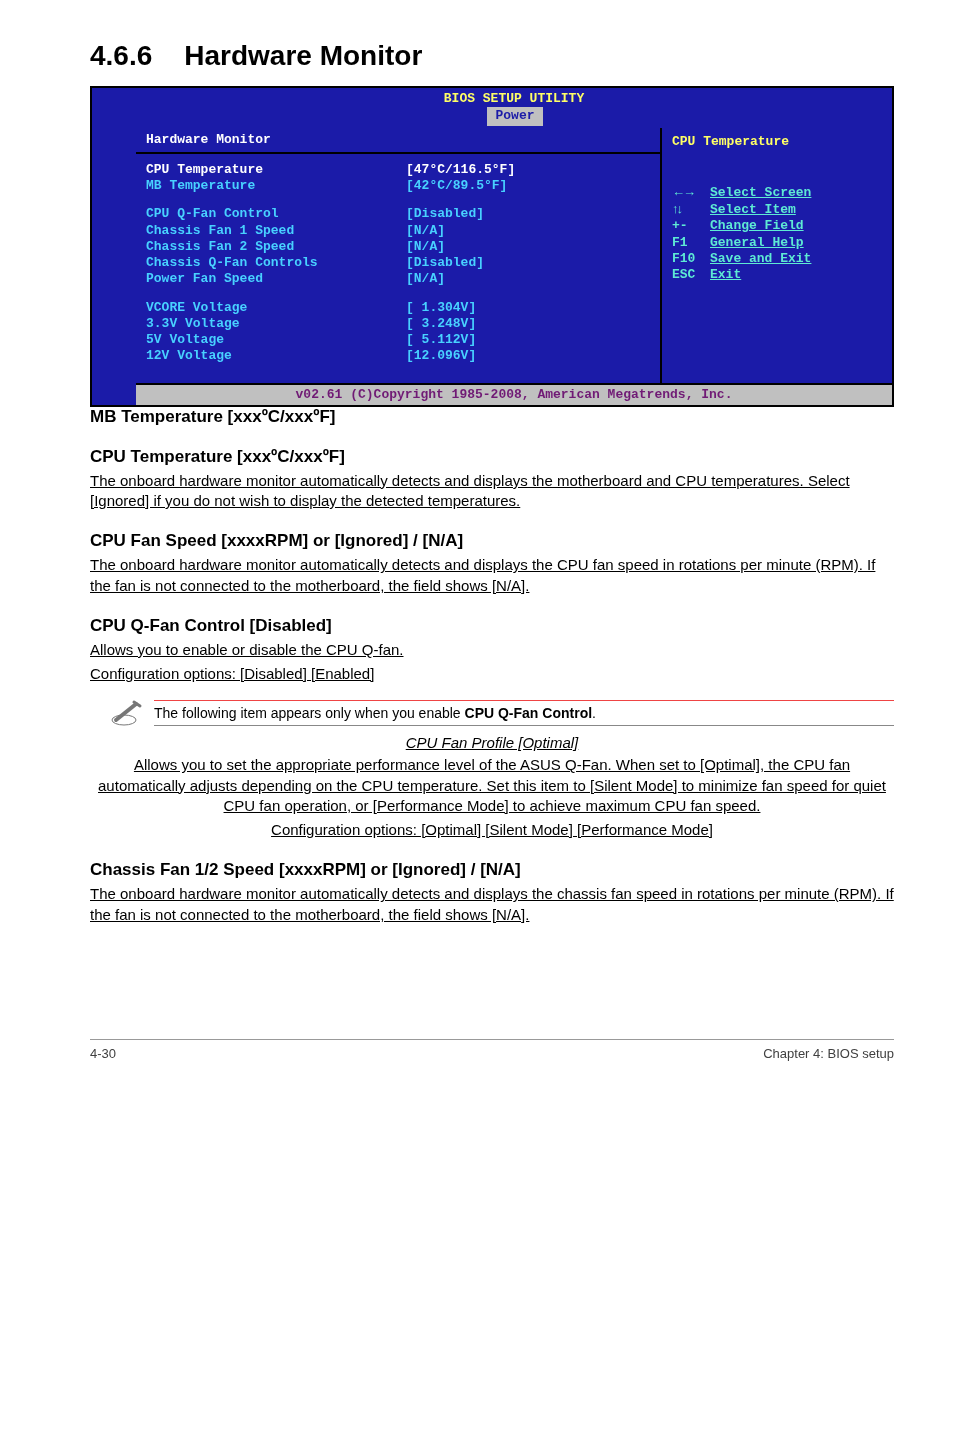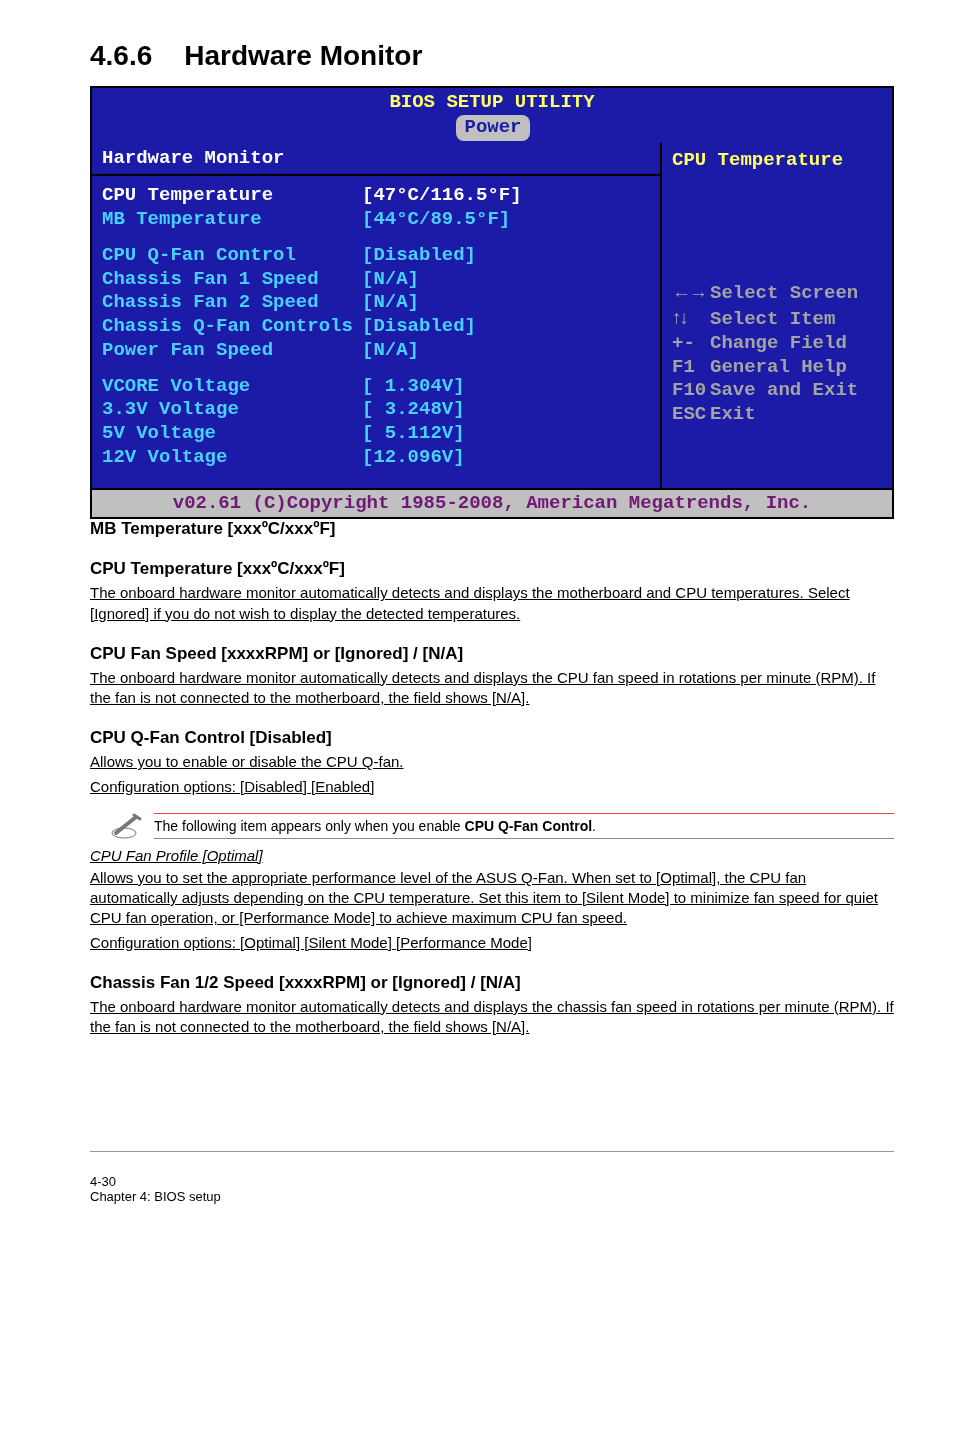--- a/index.html
+++ b/index.html
@@ -19,38 +19,38 @@
     margin: 0 0 14px 0;
   }
   h2.section-number .num { display:inline-block; margin-right: 32px; }
 
   
   .bios {
     border: 2px solid #000;
     background: #1b1ba8;
     color: #fff;
     font-family: "Courier New", monospace;
-    font-size: 19px;
+    font-size: 13px;
     line-height: 1.25;
     font-weight: bold;
+    padding-left: 44px;
   }
   .bios-titlebar {
     background: #1b1ba8;
     color: #ffff66;
     text-align: center;
     padding: 3px 0 0 0;
   }
   .bios-tab {
     display:inline-block;
     background:#c0c0c0;
     color:#1b1ba8;
     padding:1px 8px;
     margin-left:2px;
     margin-bottom:2px;
-    border-radius:8px;
   }
   .bios-body {
     display:flex;
   }
   .bios-left {
     flex: 1 1 auto;
     border-right: 2px solid #000;
     background:#1b1ba8;
   }
   .bios-right {
@@ -68,21 +68,21 @@
   }
   .bios-rows {
     padding: 8px 10px 18px 10px;
     color:#48d1ff;
   }
   .row { display:flex; }
   .row .label { width: 260px; }
   .row .val { flex:1; }
   .row.white { color:#ffffff; }
   .spacer { height: 12px; }
-  .bios-right .help-line { color:#a3a3a3; margin-top:108px; }
+  .bios-right .help-line { color:#5eead4; margin-top:34px;text-decoration:underline; }
   .bios-right .help-line span.key { display:inline-block; width:38px; }
   .bios-footer {
     background:#c0c0c0;
     color:#701a75;
     text-align:center;
     padding:2px 0;
     border-top:2px solid #000;
   }
   .arrows { font-family: Arial, sans-serif; letter-spacing:-2px; }
 
@@ -110,38 +110,38 @@
   .note-icon svg { display:block; }
   .note-text {
     flex:1;
     font-size: 14px;
     padding: 4px 0;
     border-top:1px solid #ef4444;
     border-bottom:1px solid #888;
   }
 
   .indent-block {
+    text-align: center;
   }
   .ital-under {
     font-style: italic;
     text-decoration: underline;
     font-size: 15px;
     margin: 6px 0 0 0;
     display:block;
   }
 
   .footer {
     display:flex;
     justify-content:space-between;
     font-size: 13px;
-    color:#000000;
+    color:#404040;
     border-top:1px solid #999;
     margin: 40px 60px 30px 90px;
-    padding-top:22px;
-    flex-direction:column;
+    padding-top:6px;
   }
 </style>
 </head>
 <body>
 
 <div class="page">
 
   <h2 class="section-number">
     <span class="num">4.6.6</span><span>Hardware Monitor</span>
   </h2>
@@ -154,21 +154,21 @@
     <div class="bios-body">
       <div class="bios-left">
         <div class="bios-left-header">Hardware Monitor</div>
         <div class="bios-rows">
           <div class="row white">
               <span class="label">CPU Temperature</span>
               <span class="val">[47°C/116.5°F]</span>
             </div>
           <div class="row">
               <span class="label">MB Temperature</span>
-              <span class="val">[44°C/89.5°F]</span>
+              <span class="val">[42°C/89.5°F]</span>
             </div>
           <div class="spacer"></div>
           <div class="row">
               <span class="label">CPU Q-Fan Control</span>
               <span class="val">[Disabled]</span>
             </div>
           <div class="row">
               <span class="label">Chassis Fan 1 Speed</span>
               <span class="val">[N/A]</span>
             </div>

